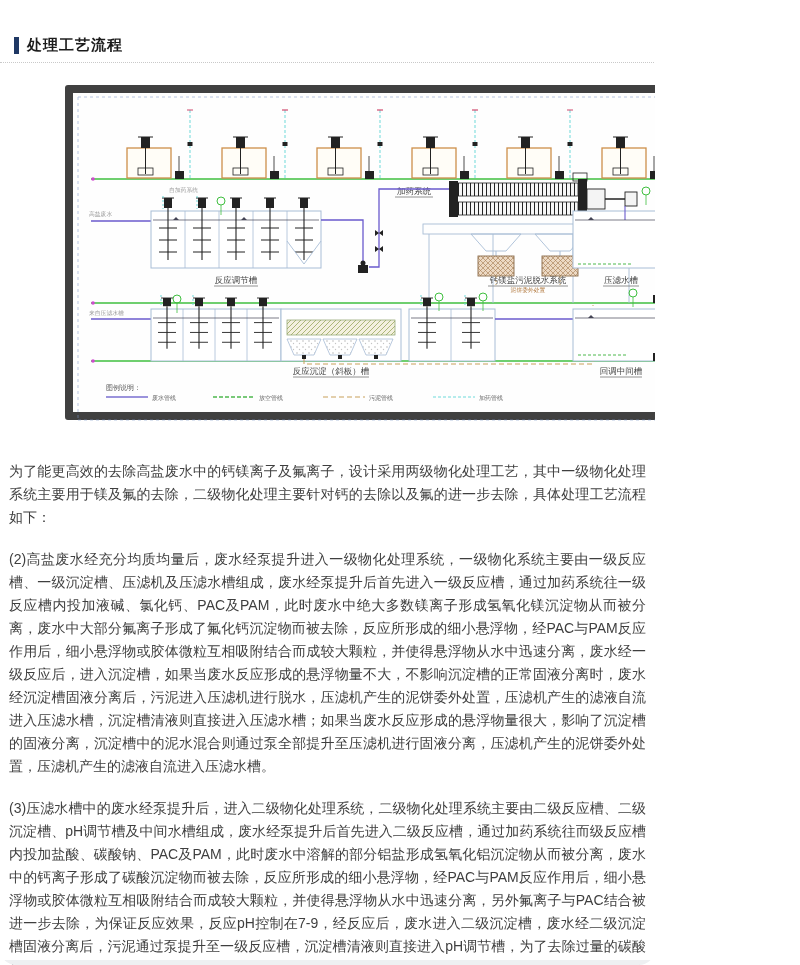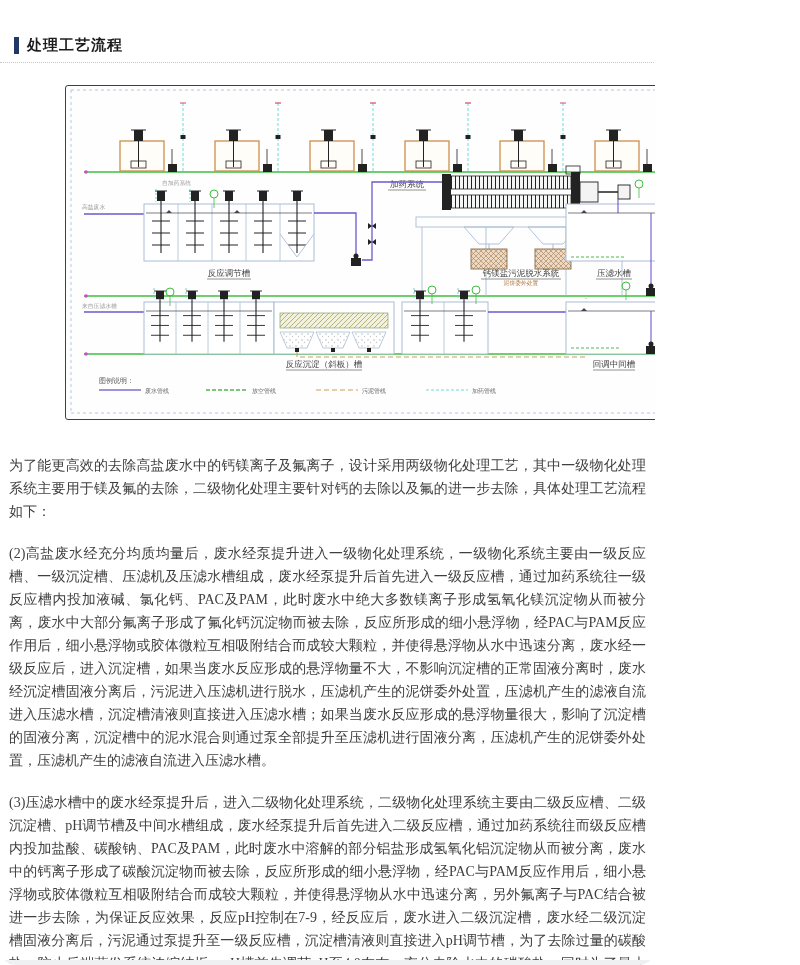--- a/index.html
+++ b/index.html
@@ -1,34 +1,34 @@
 <!DOCTYPE html>
 <html><head>
 <meta charset="utf-8">
 <style>
   html,body{margin:0;padding:0;background:#ffffff;}
   .page{position:relative;width:655px;height:965px;background:#ffffff;overflow:hidden;
-        font-family:Liberation Serif, serif;border-radius:16px;}
+        font-family:Liberation Sans, sans-serif;border-radius:16px;}
   
   .sec-header{position:absolute;left:14px;top:36px;display:flex;align-items:center;gap:8px;}
   .accent-bar{display:inline-block;width:5px;height:17px;background:#1f3864;}
   .sec-title{font-size:15px;font-weight:bold;color:#1c1c1c;letter-spacing:1px;}
   .dotted-sep{position:absolute;left:0;top:62px;width:800px;border-top:1px dotted #c9c9c9;}
   
   .diagram-frame{position:absolute;left:65px;top:85px;width:655px;height:335px;
-                 box-sizing:border-box;border:1px solid #404040;border-radius:3px;background:#fefefe;}
+                 box-sizing:border-box;border:8px solid #404040;border-radius:3px;background:#fefefe;}
   .diagram-frame svg{display:block;}
   .dlabel{font-size:8.5px;fill:#444;}
   .dtiny{font-size:5.8px;fill:#999;}
   .dtiny-o{font-size:5.8px;fill:#b0763a;}
   .dleg{font-size:6px;fill:#666;}
   .dleg-t{font-size:7px;fill:#555;}
   
   .article{position:absolute;left:9px;right:9px;top:444px;}
-  .article p{margin:10px 0 19px 0;font-size:14px;line-height:23px;color:#3f3f3f;
+  .article p{margin:16px 0 19px 0;font-size:14px;line-height:23px;color:#3f3f3f;
              text-align:justify;word-break:break-all;}
   .footer-strip{position:absolute;left:0;bottom:0;width:800px;height:5px;background:#eef0f2;}
 </style>
 </head>
 <body>
 
 <div class="page">
 
   <div class="sec-header">
     <span class="accent-bar"></span>

